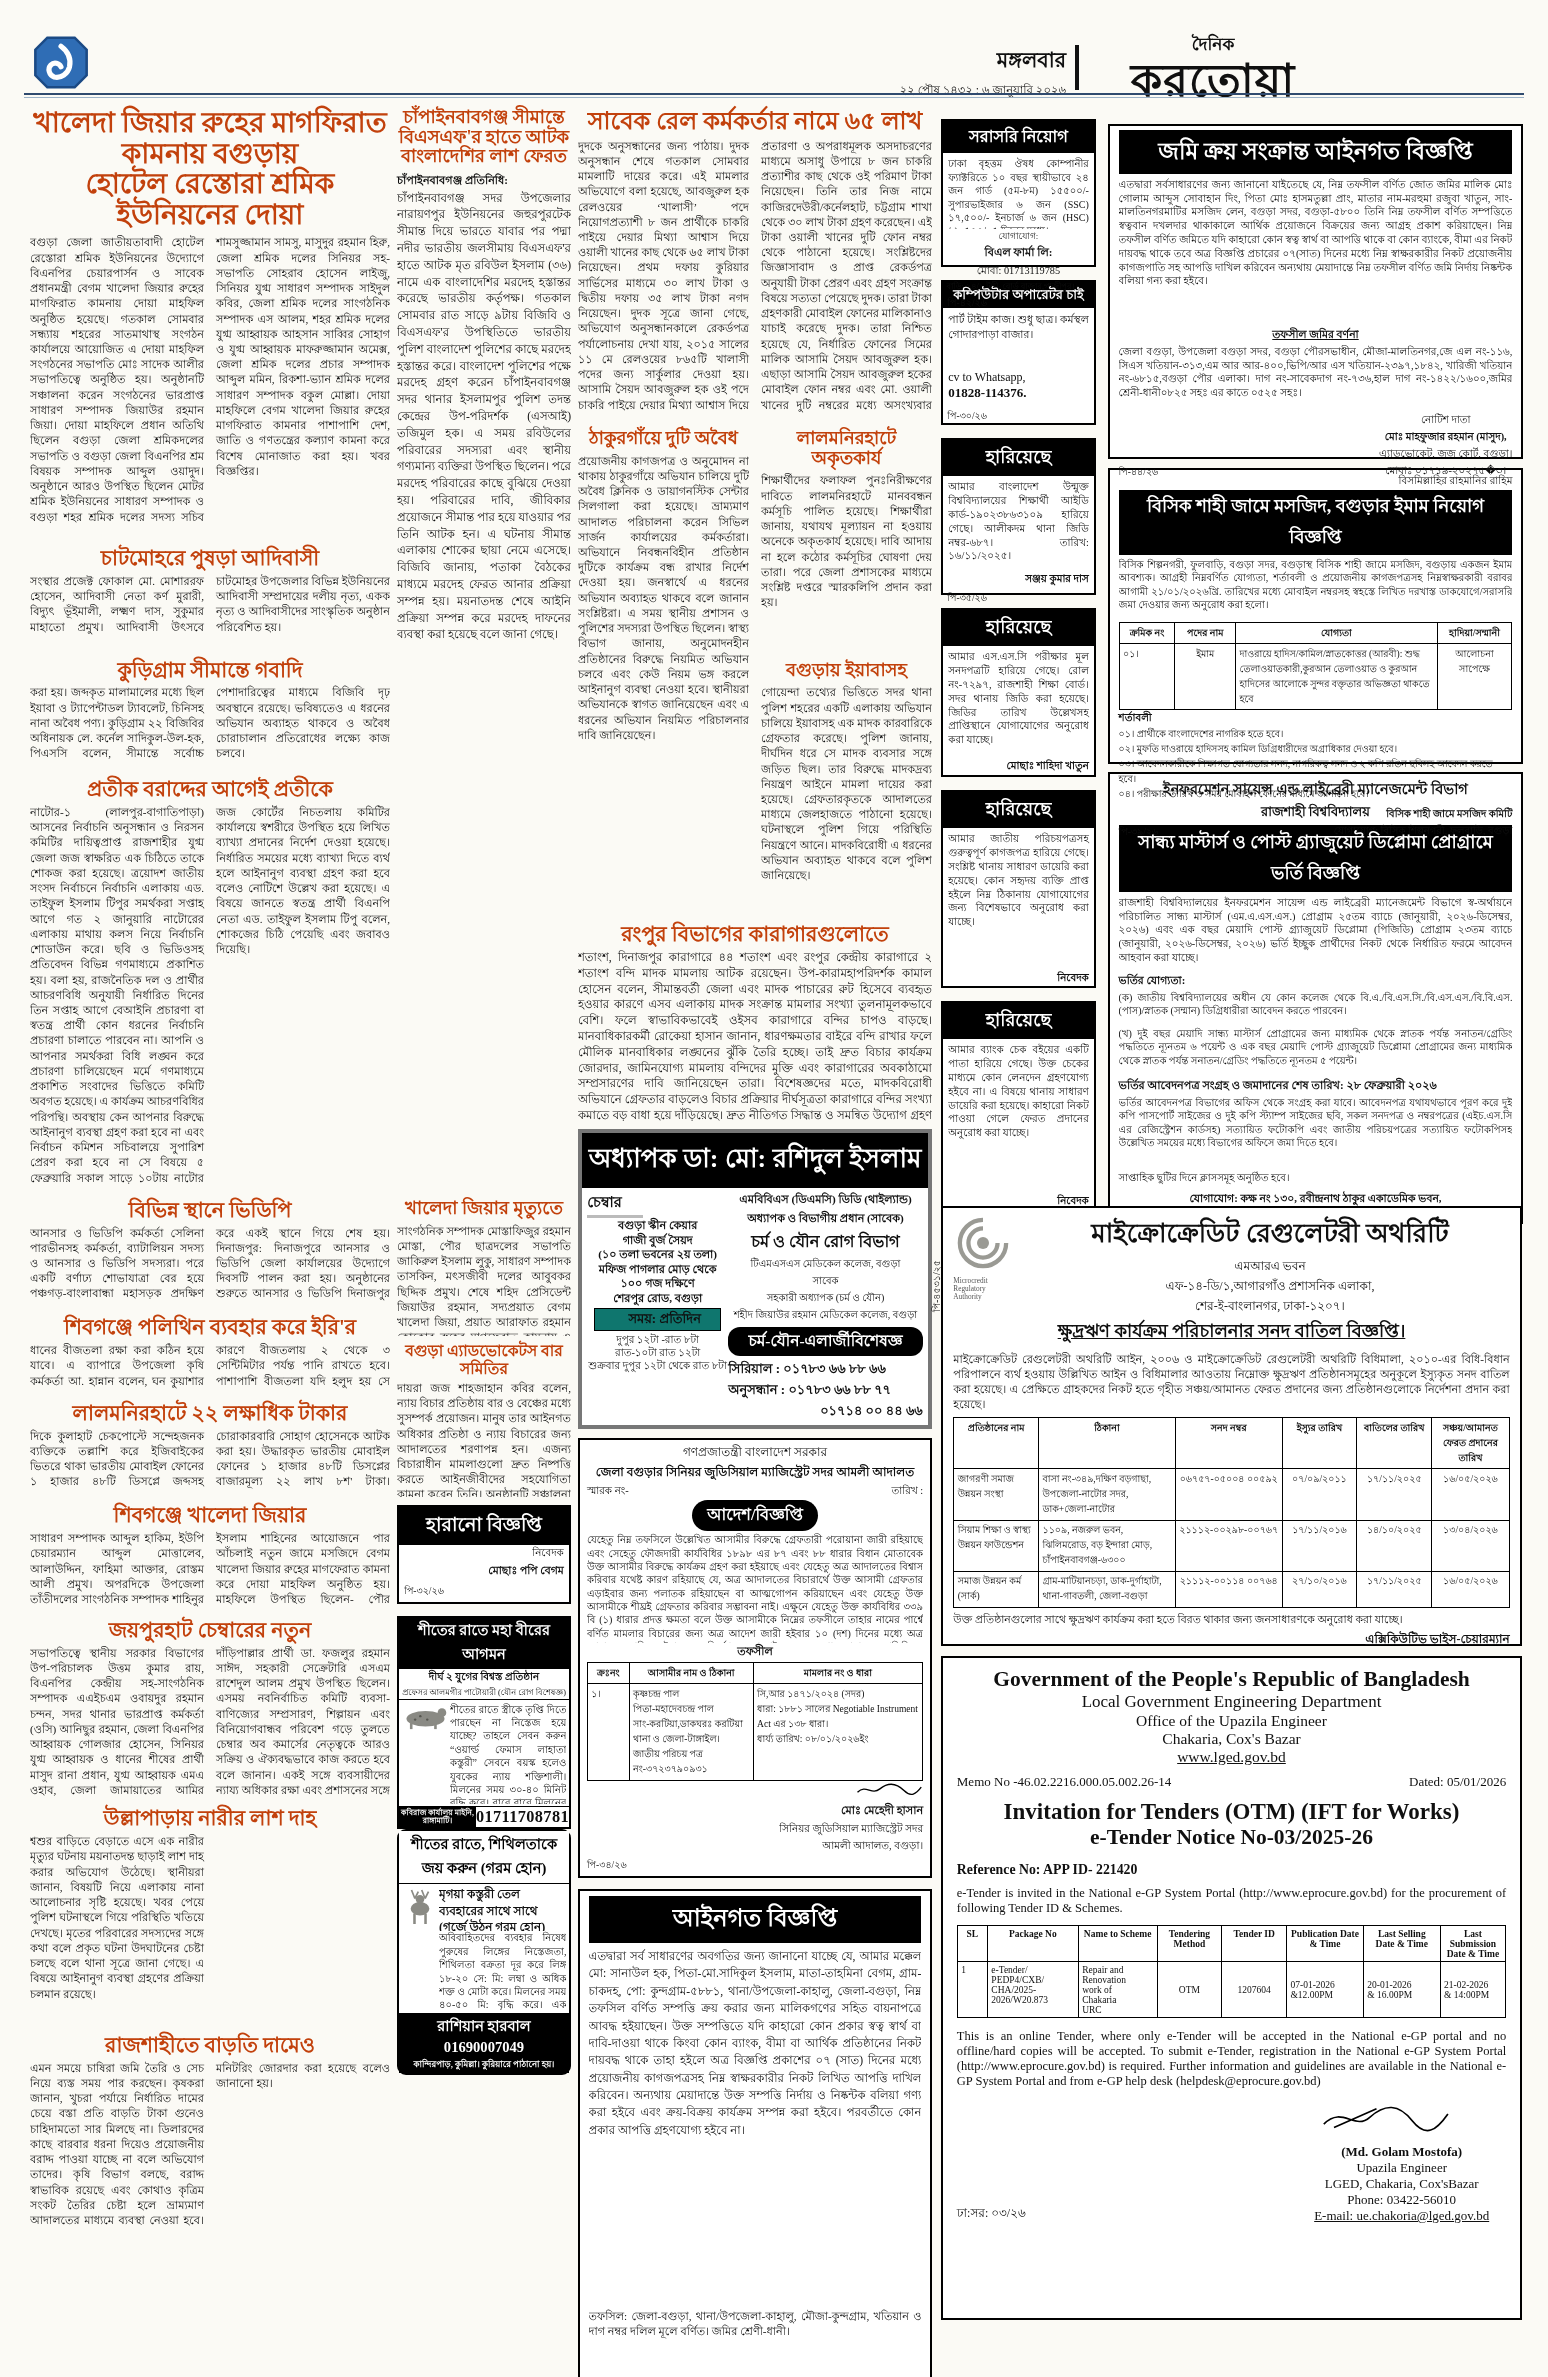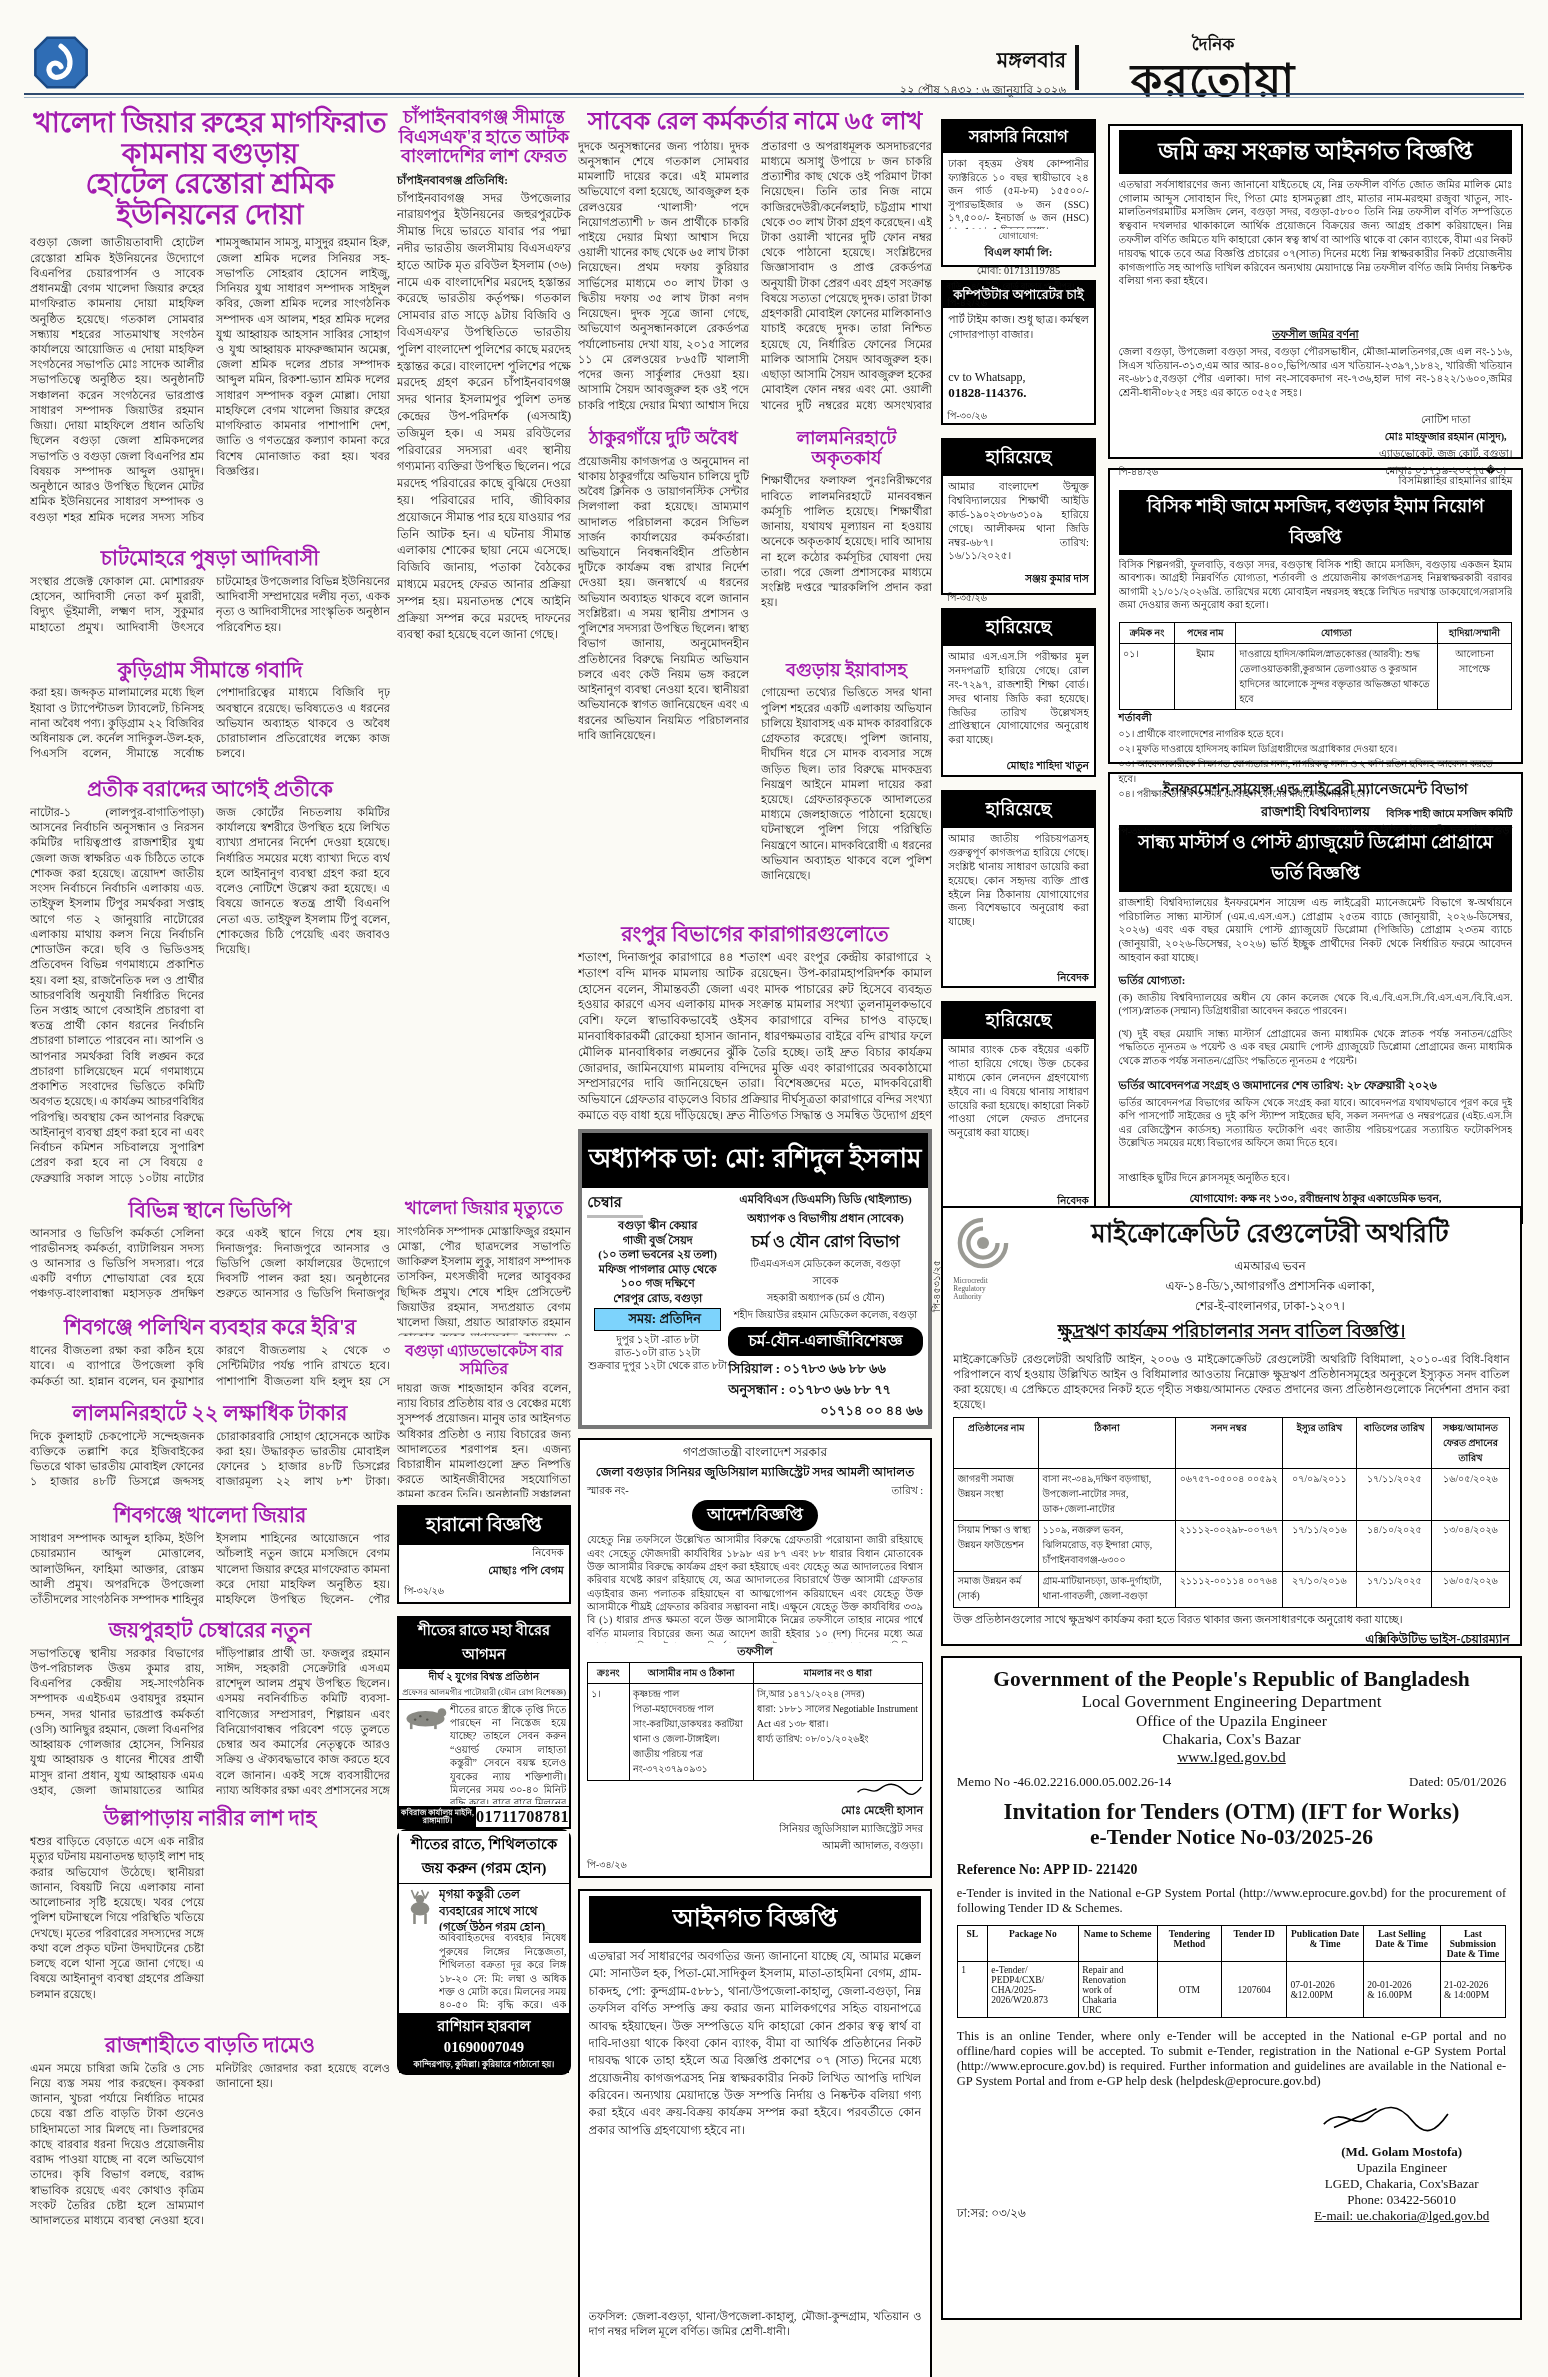--- a/index.html
+++ b/index.html
@@ -1,19 +1,19 @@
 <!DOCTYPE html>
 <html style="font-size:13.8px"><head>
 <meta charset="utf-8">
 <style>
   html,body{margin:0;padding:0;background:#d9d9d4;}
   .page{position:relative;width:1548px;height:2377px;background:#fbfaf5;color:#101010;
         font-family:"Liberation Serif","DejaVu Serif",serif;overflow:hidden;}
   .abs{position:absolute;}
-  .hl{font-weight:bold;text-align:center;line-height:1.1;margin:6.9px 0 4.3px;white-space:pre-line;color:#a21caf;}
+  .hl{font-weight:bold;text-align:center;line-height:1.1;margin:6.9px 0 4.3px;white-space:pre-line;color:#c2410c;}
   .hl-xl{font-size:28px;}
   .hl-lg{font-size:20.6px;}
   .hl-md{font-size:18px;}
   .hl-sm{font-size:15.5px;}
   .bt{font-size:11.2px;text-align:justify;line-height:1.36;overflow:hidden;}
   .bt-sm{font-size:10px;text-align:justify;line-height:1.34;overflow:hidden;}
   .two{column-count:2;column-gap:12px;column-fill:auto;}
   .box{border:2.6px solid #000;background:#fff;box-sizing:border-box;}
   .ban{background:#000;color:#fff;font-weight:bold;text-align:center;}
   .pre{white-space:pre-line;}
@@ -204,21 +204,21 @@
       <div class="ban" style="font-size:26px;padding:3.4px;border:2.6px solid #000;">অধ্যাপক ডা: মো: রশিদুল ইসলাম</div>
       <div style="display:flex;padding:3.4px 5.2px;">
         <div style="width:42%;">
           <div class="b" style="font-size:14.6px;border-bottom:3.4px solid #bbb;display:inline-block;padding-right:21.5px;">চেম্বার</div>
           <div class="c b pre" style="font-size:11.2px;line-height:1.3;">বগুড়া স্কীন কেয়ার
 গাজী বুর্জ সৈয়দ
 (১০ তলা ভবনের ২য় তলা)
 মফিজ পাগলার মোড় থেকে
 ১০০ গজ দক্ষিণে
 শেরপুর রোড, বগুড়া</div>
-          <div class="c b" style="font-size:13px;background:#7dd3fc;border:0.9px solid #000;margin:2.6px 6.9px;padding-left:14px;">সময়: প্রতিদিন</div>
+          <div class="c b" style="font-size:13px;background:#0f766e;border:0.9px solid #000;margin:2.6px 6.9px;padding-left:14px;">সময়: প্রতিদিন</div>
           <div class="c pre" style="font-size:10.3px;line-height:1.25;">দুপুর ১২টা -রাত ৮টা
 রাত-১০টা রাত ১২টা
 শুক্রবার দুপুর ১২টা থেকে রাত ৮টা</div>
         </div>
         <div style="width:58%;">
           <div class="c b pre" style="font-size:11.2px;">এমবিবিএস (ডিএমসি) ডিডি (থাইল্যান্ড)
 অধ্যাপক ও বিভাগীয় প্রধান (সাবেক)</div>
           <div class="c b" style="font-size:16.3px;">চর্ম ও যৌন রোগ বিভাগ</div>
           <div class="c pre" style="font-size:10px;">টিএমএসএস মেডিকেল কলেজ, বগুড়া
 সাবেক

